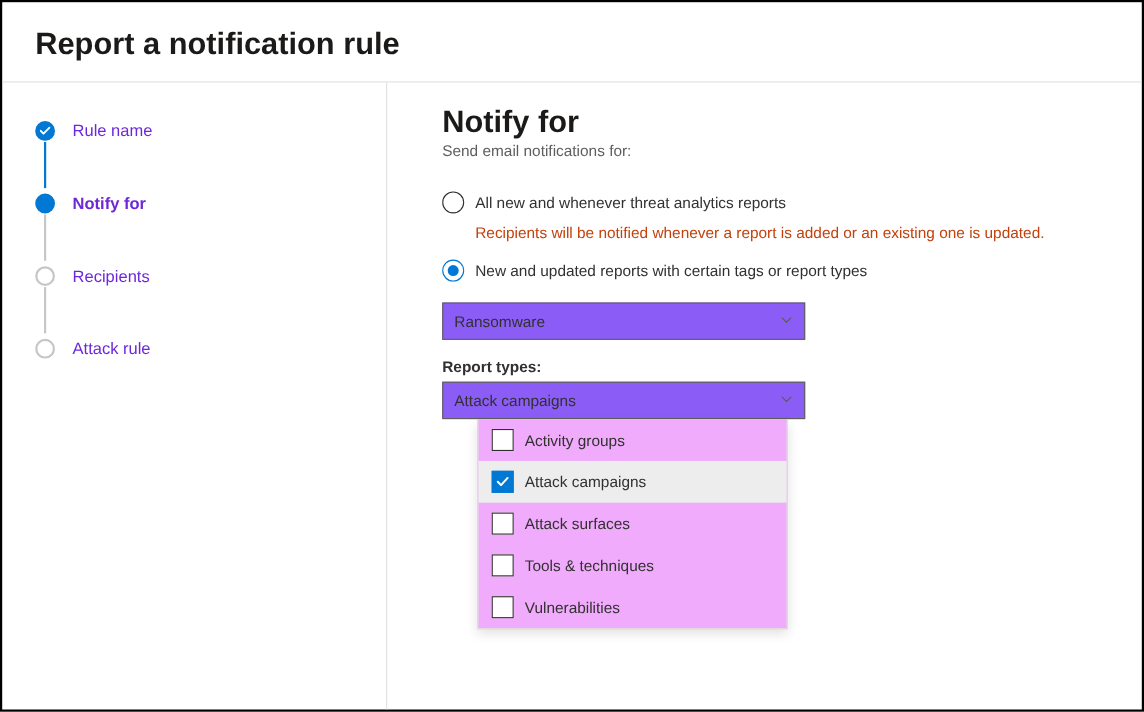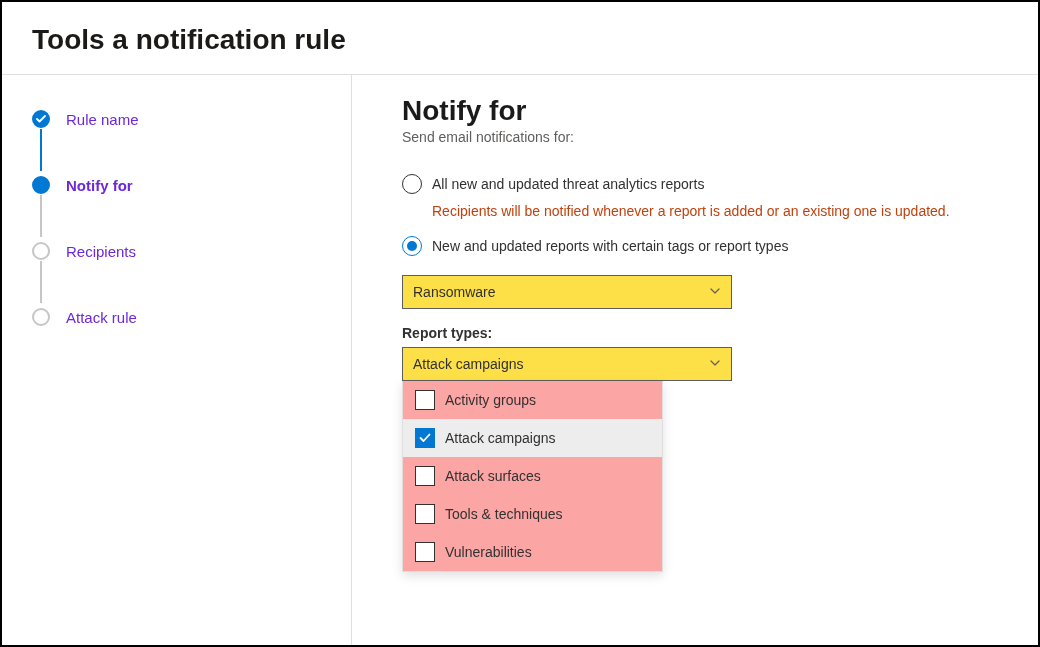--- a/index.html
+++ b/index.html
@@ -153,32 +153,33 @@
   .dropdown {
     width: 330px;
     height: 34px;
     border: 1px solid #605e5c;
     display: flex;
     align-items: center;
     justify-content: space-between;
     padding: 0 10px;
     font-size: 14px;
     cursor: pointer;
-    background: #fde047;
+    background: #8b5cf6;
   }
   .dropdown .chev {
     flex-shrink: 0;
   }
 
   .dropdown-list {
-    width: 261px;
+    width: 282px;
     border: 1px solid #e1dfdd;
     border-top: none;
     box-shadow: 0 4px 10px rgba(0,0,0,0.12);
-    background: #fca5a5;
+    background: #f0abfc;
+    margin-left: 32px;
   }
   .dd-item {
     display: flex;
     align-items: center;
     height: 38px;
     padding: 0 12px;
     font-size: 14px;
     cursor: pointer;
   }
   .dd-item.sel { background: #ededed; }
@@ -200,21 +201,21 @@
     top: 50%; left: 50%;
     transform: translate(-50%, -50%);
   }
 </style>
 </head>
 <body>
 
 <div class="frame">
 
   <div class="header">
-    <h1>Tools a notification rule</h1>
+    <h1>Report a notification rule</h1>
   </div>
 
   <div class="body">
 
     <div class="sidebar">
       <div class="steps">
 
         <div class="connector conn1 active"></div>
         <div class="connector conn2"></div>
         <div class="connector conn3" <div=""></div>
@@ -247,21 +248,21 @@
     </div>
 
     <div class="main">
       <h2>Notify for</h2>
       <div class="subtext">Send email notifications for:</div>
 
       <div class="radio-group">
 
         <div class="radio-row">
           <div class="radio"></div>
-          <div class="radio-label">All new and updated threat analytics reports</div>
+          <div class="radio-label">All new and whenever threat analytics reports</div>
         </div>
         <div class="radio-desc">Recipients will be notified whenever a report is added or an existing one is updated.</div>
 
         <div class="radio-row">
           <div class="radio selected"></div>
           <div class="radio-label">New and updated reports with certain tags or report types</div>
         </div>
 
       </div>
 

